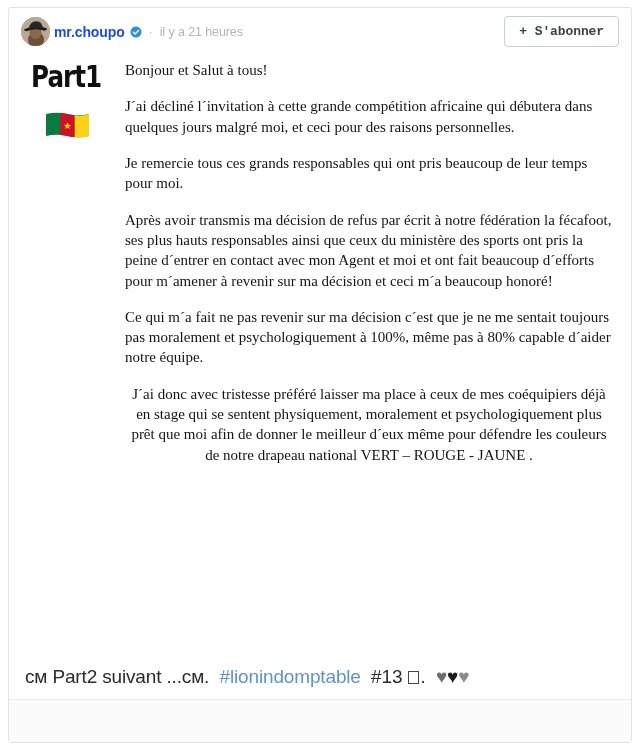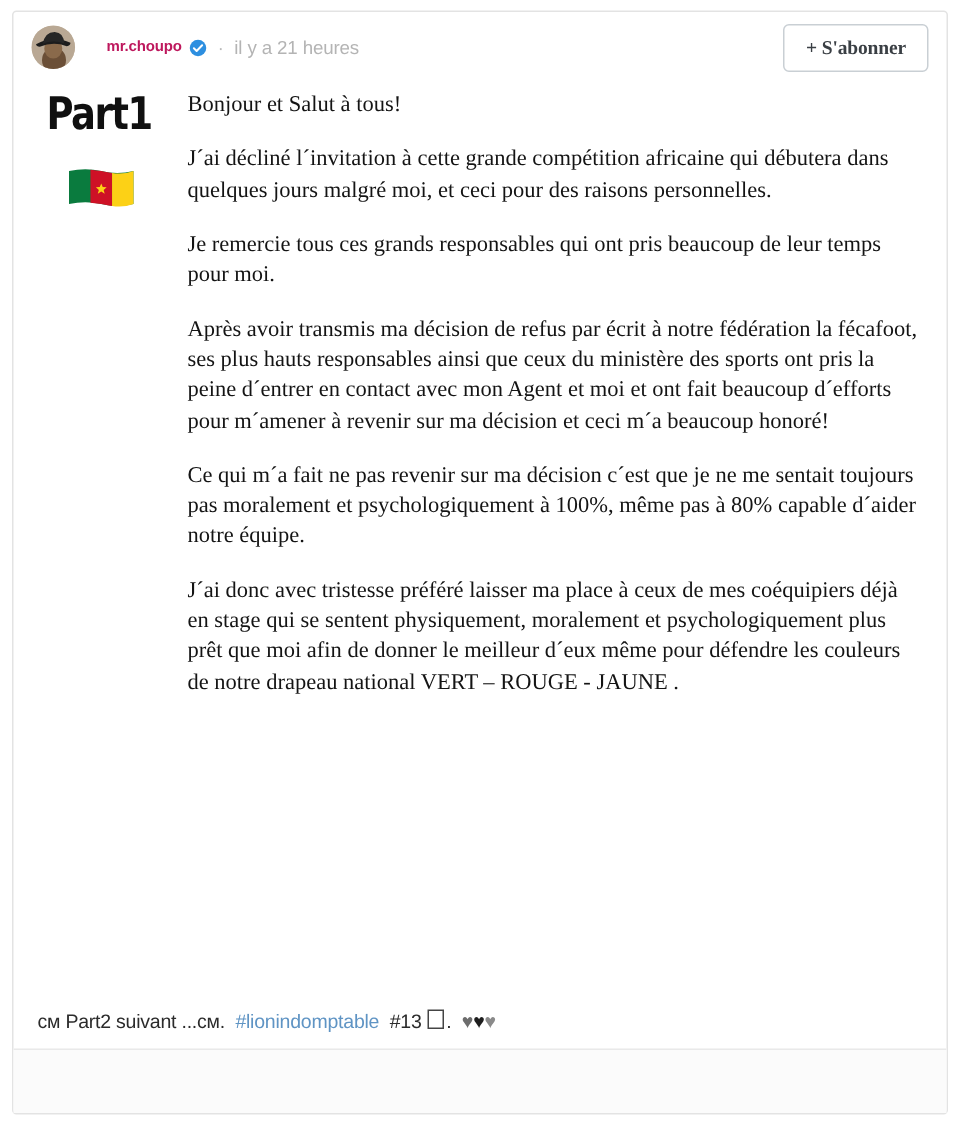--- a/index.html
+++ b/index.html
@@ -42,24 +42,24 @@
     height: 29px;
     border-radius: 50%;
     overflow: hidden;
     flex: 0 0 29px;
     background: #cbbba6;
     position: relative;
   }
   .avatar svg { display: block; }
 
   .username {
-    font-size: 10px;
+    font-size: 14px;
     font-weight: bold;
-    color: #be185d;
-    margin-left: 21px;
+    color: #1d4ed8;
+    margin-left: 4px;
     letter-spacing: -0.1px;
   }
   .verified {
     width: 12px;
     height: 12px;
     margin-left: 5px;
     flex: 0 0 12px;
     display: block;
   }
   .dot-sep {
@@ -77,21 +77,21 @@
 
   .subscribe-btn {
     border: 1px solid #c9cfd4;
     border-radius: 4px;
     background: #ffffff;
     color: #3a3f44;
     font-size: 13px;
     font-weight: bold;
     padding: 7px 14px;
     cursor: pointer;
-    font-family: Liberation Serif, serif;
+    font-family: Liberation Mono, monospace;
     letter-spacing: -0.1px;
   }
 
   
   .post-body {
     flex: 1 1 auto;
     display: flex;
     padding: 4px 18px 0 22px;
     box-sizing: border-box;
   }
@@ -123,27 +123,27 @@
     flex: 1 1 auto;
     font-family: "Liberation Serif", "DejaVu Serif", serif;
     font-size: 15px;
     line-height: 1.355;
     color: #141414;
     padding-top: 1px;
   }
   .text-col p {
     margin: 0 0 16px 0;
   }
-  .text-col p:last-child { margin-bottom: 0; }
+  .text-col p:last-child { margin-bottom: 0; text-align: center; }
 
   
   .caption-strip {
     flex: 0 0 auto;
     padding: 14px 18px 11px 16px;
-    font-size: 13px;
+    font-size: 19px;
     color: #2b2b2b;
     letter-spacing: -0.15px;
     white-space: nowrap;
     overflow: hidden;
   }
   .caption-strip .hash-link {
     color: #5f94c4;
     text-decoration: none;
   }
   .caption-strip .tofu {

